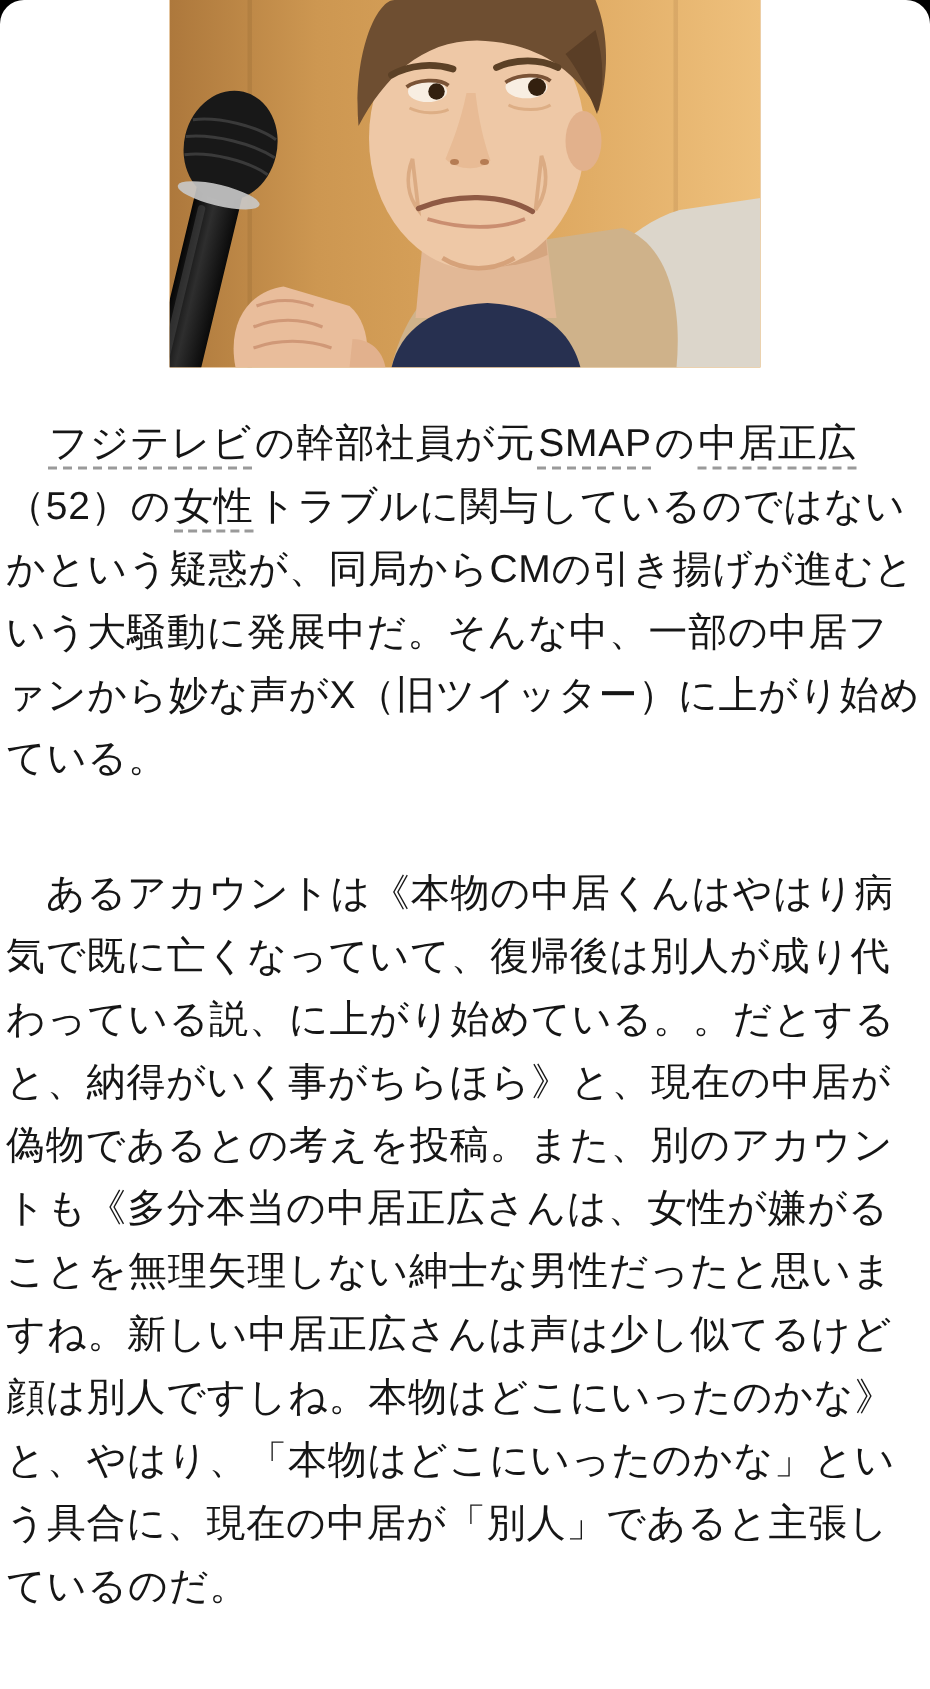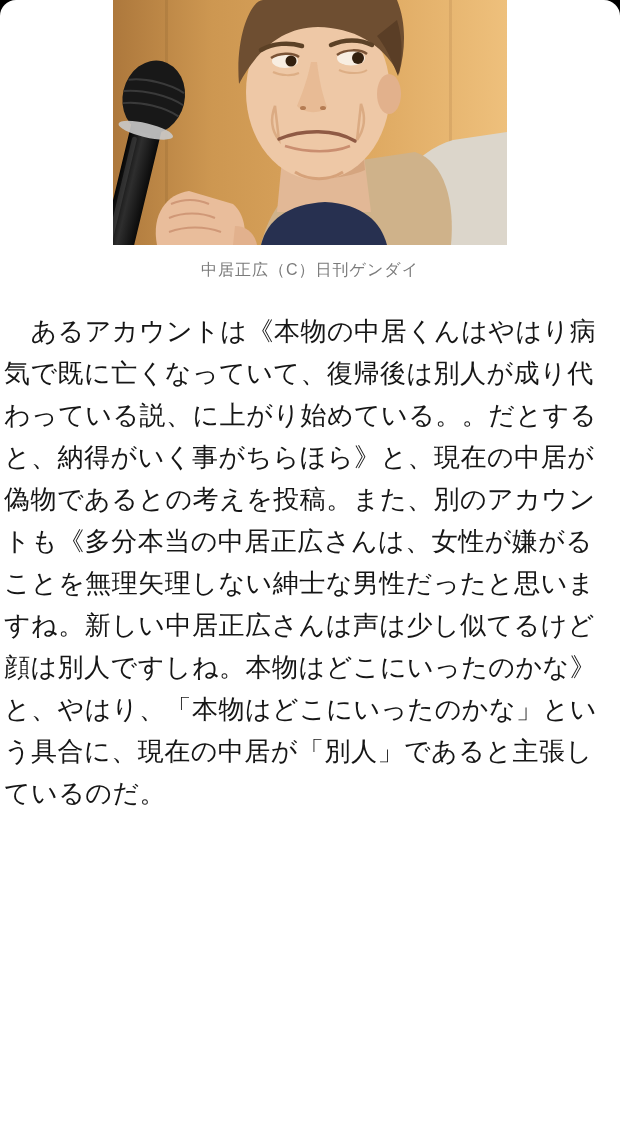--- a/index.html
+++ b/index.html
@@ -133,20 +133,20 @@
           <rect x="29" y="140" width="5" height="110" rx="2.5" fill="#4a4a4a" opacity="0.5"></rect>
         </g>
 
         <path d="M44 245 C38 214 54 194 76 191 L120 204 C132 214 134 234 130 245 Z" fill="#e9bd9b"></path>
         <path d="M58 204 C70 199 84 199 96 204" stroke="#c98f6e" stroke-width="2" fill="none" opacity="0.8"></path>
         <path d="M56 218 C70 212 88 212 102 218" stroke="#c98f6e" stroke-width="2" fill="none" opacity="0.8"></path>
         <path d="M56 232 C72 226 92 226 108 232" stroke="#c98f6e" stroke-width="2" fill="none" opacity="0.8"></path>
         <path d="M120 245 L122 226 C134 226 142 234 144 245 Z" fill="#e2b18d"></path>
       </svg>
     </div>
-    <figcaption>中居正広（C）日刊ゲンダイ</figcaption>
   </figure>
 
   <div class="article">
+      <p class="para"><span>　</span><span class="kw">フジテレビ</span><span>の幹部社員が元</span><span class="kw">SMAP</span><span>の</span><span class="kw">中居正広</span><span>（52）の</span><span class="kw">女性</span><span>トラブルに関与しているのではないかという疑惑が、同局からCMの引き揚げが進むという大騒動に発展中だ。そんな中、一部の中居ファンから妙な声がX（旧ツイッター）に上がり始めている。</span></p>
       <p class="para"><span>　あるアカウントは《本物の中居くんはやはり病気で既に亡くなっていて、復帰後は別人が成り代わっている説、に上がり始めている。。だとすると、納得がいく事がちらほら》と、現在の中居が偽物であるとの考えを投稿。また、別のアカウントも《多分本当の中居正広さんは、女性が嫌がることを無理矢理しない紳士な男性だったと思いますね。新しい中居正広さんは声は少し似てるけど顔は別人ですしね。本物はどこにいったのかな》と、やはり、「本物はどこにいったのかな」という具合に、現在の中居が「別人」であると主張しているのだ。</span></p>
     </div>
 
 </div>
 
 </body></html>

